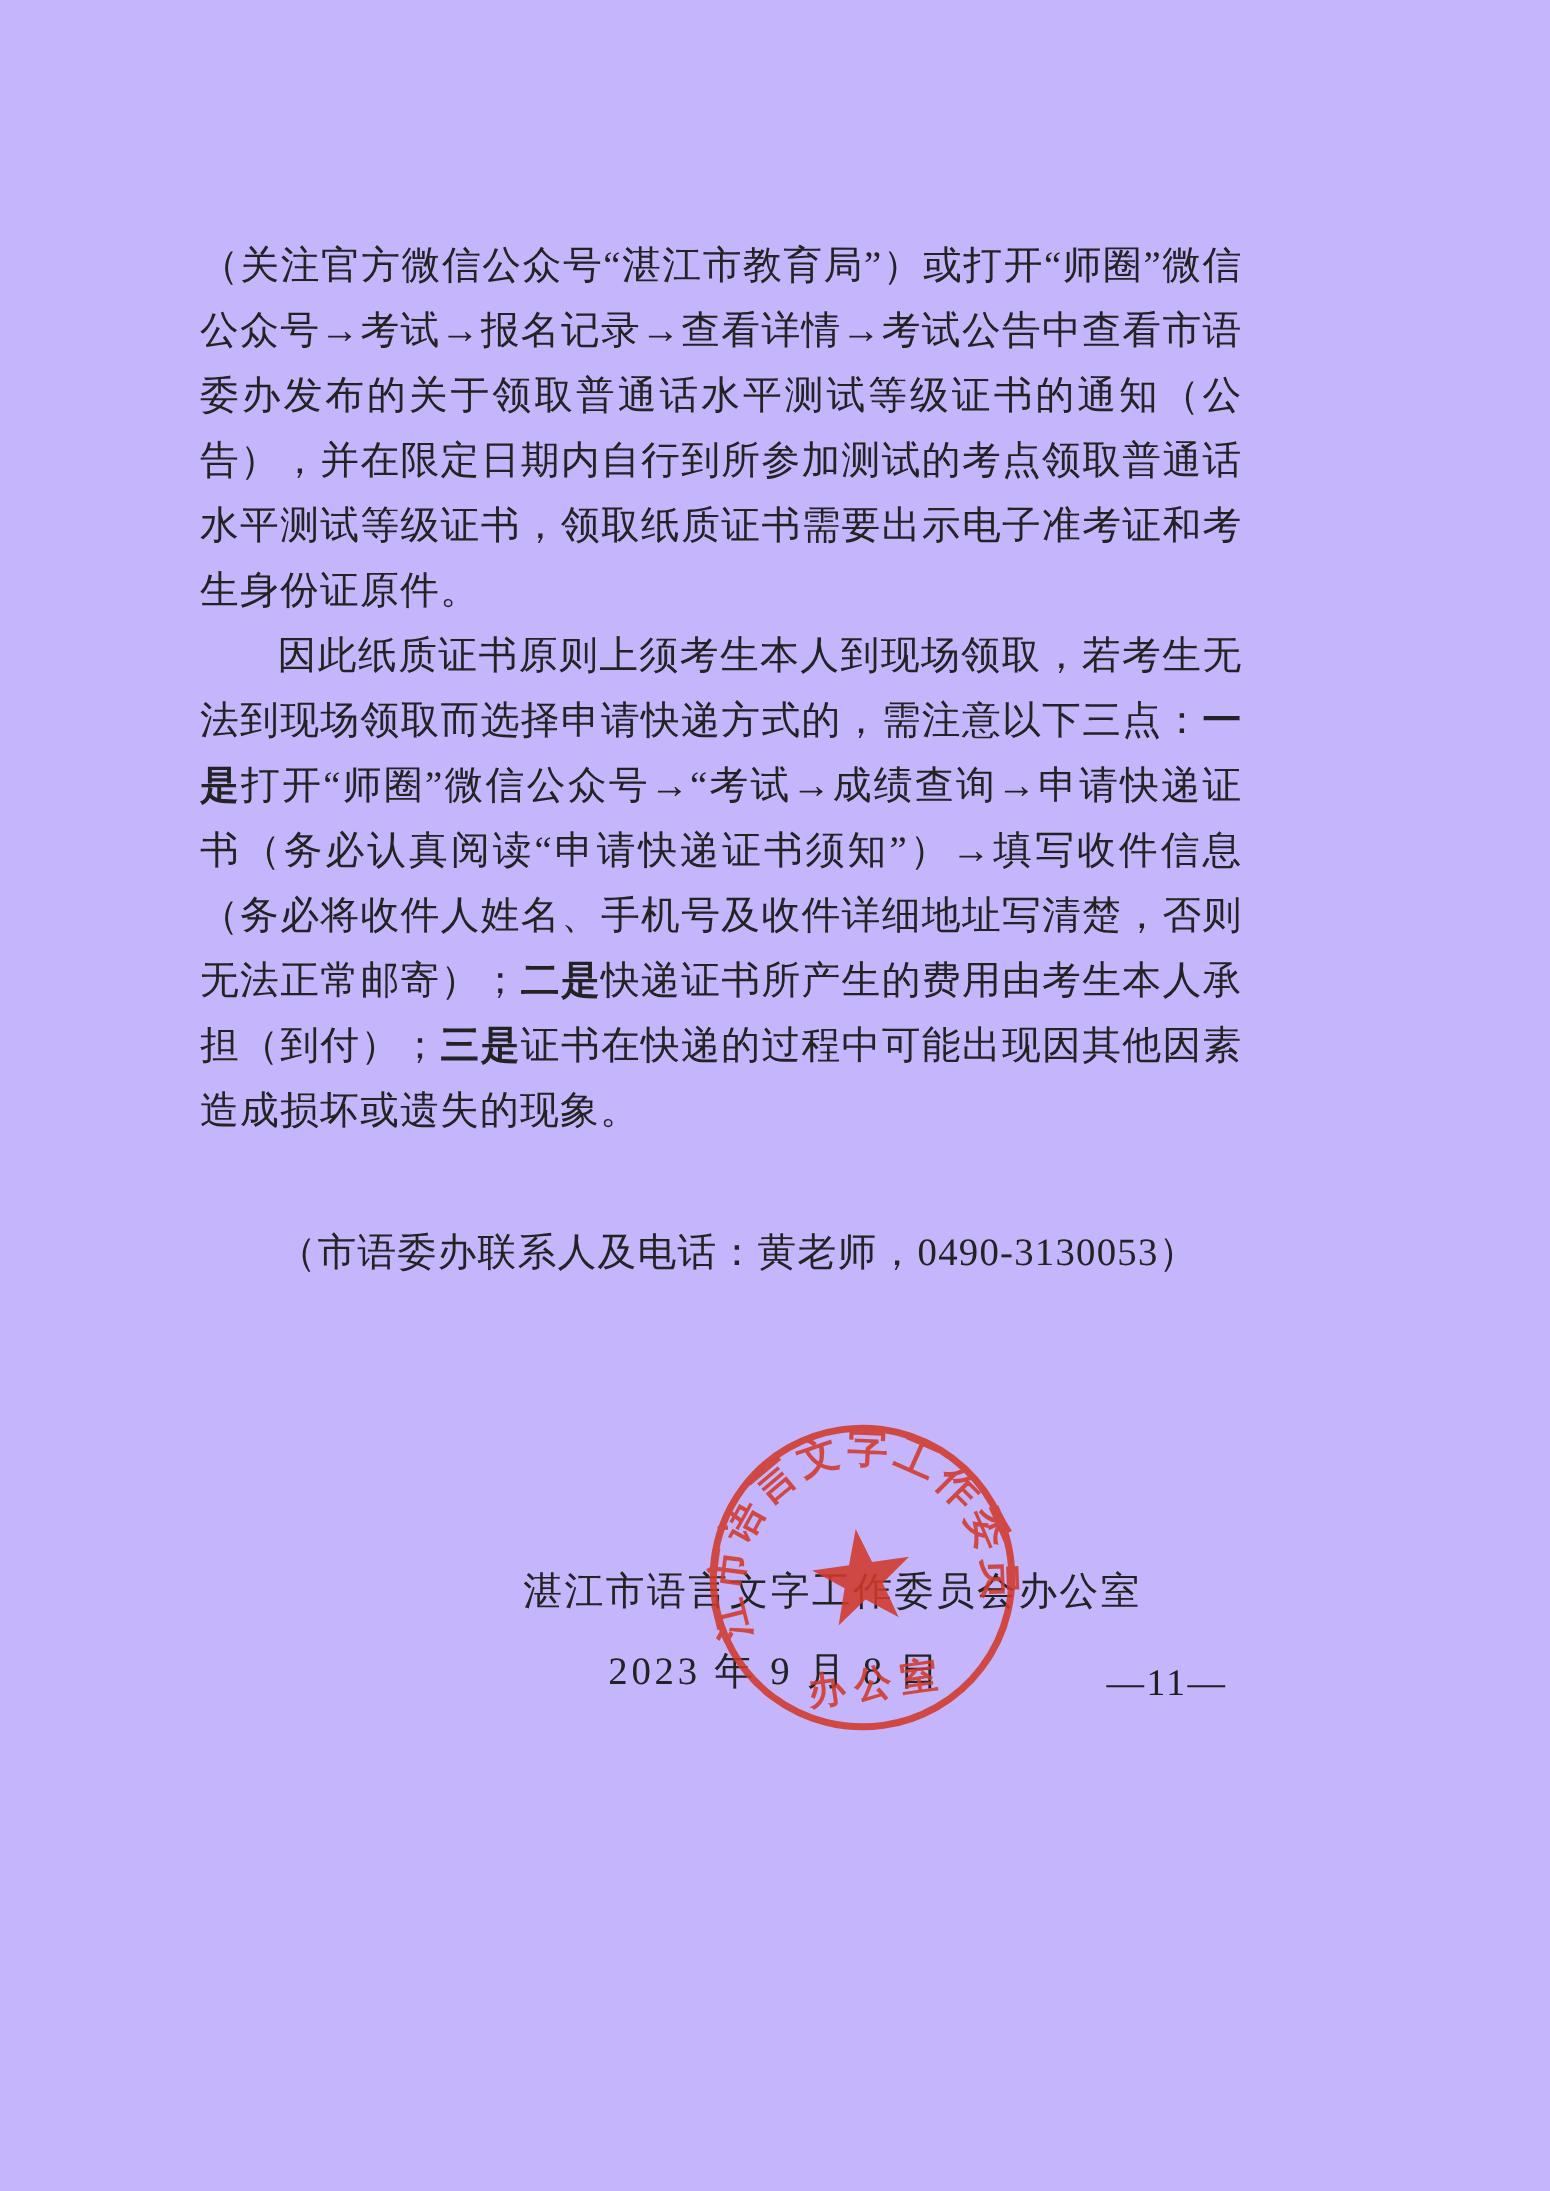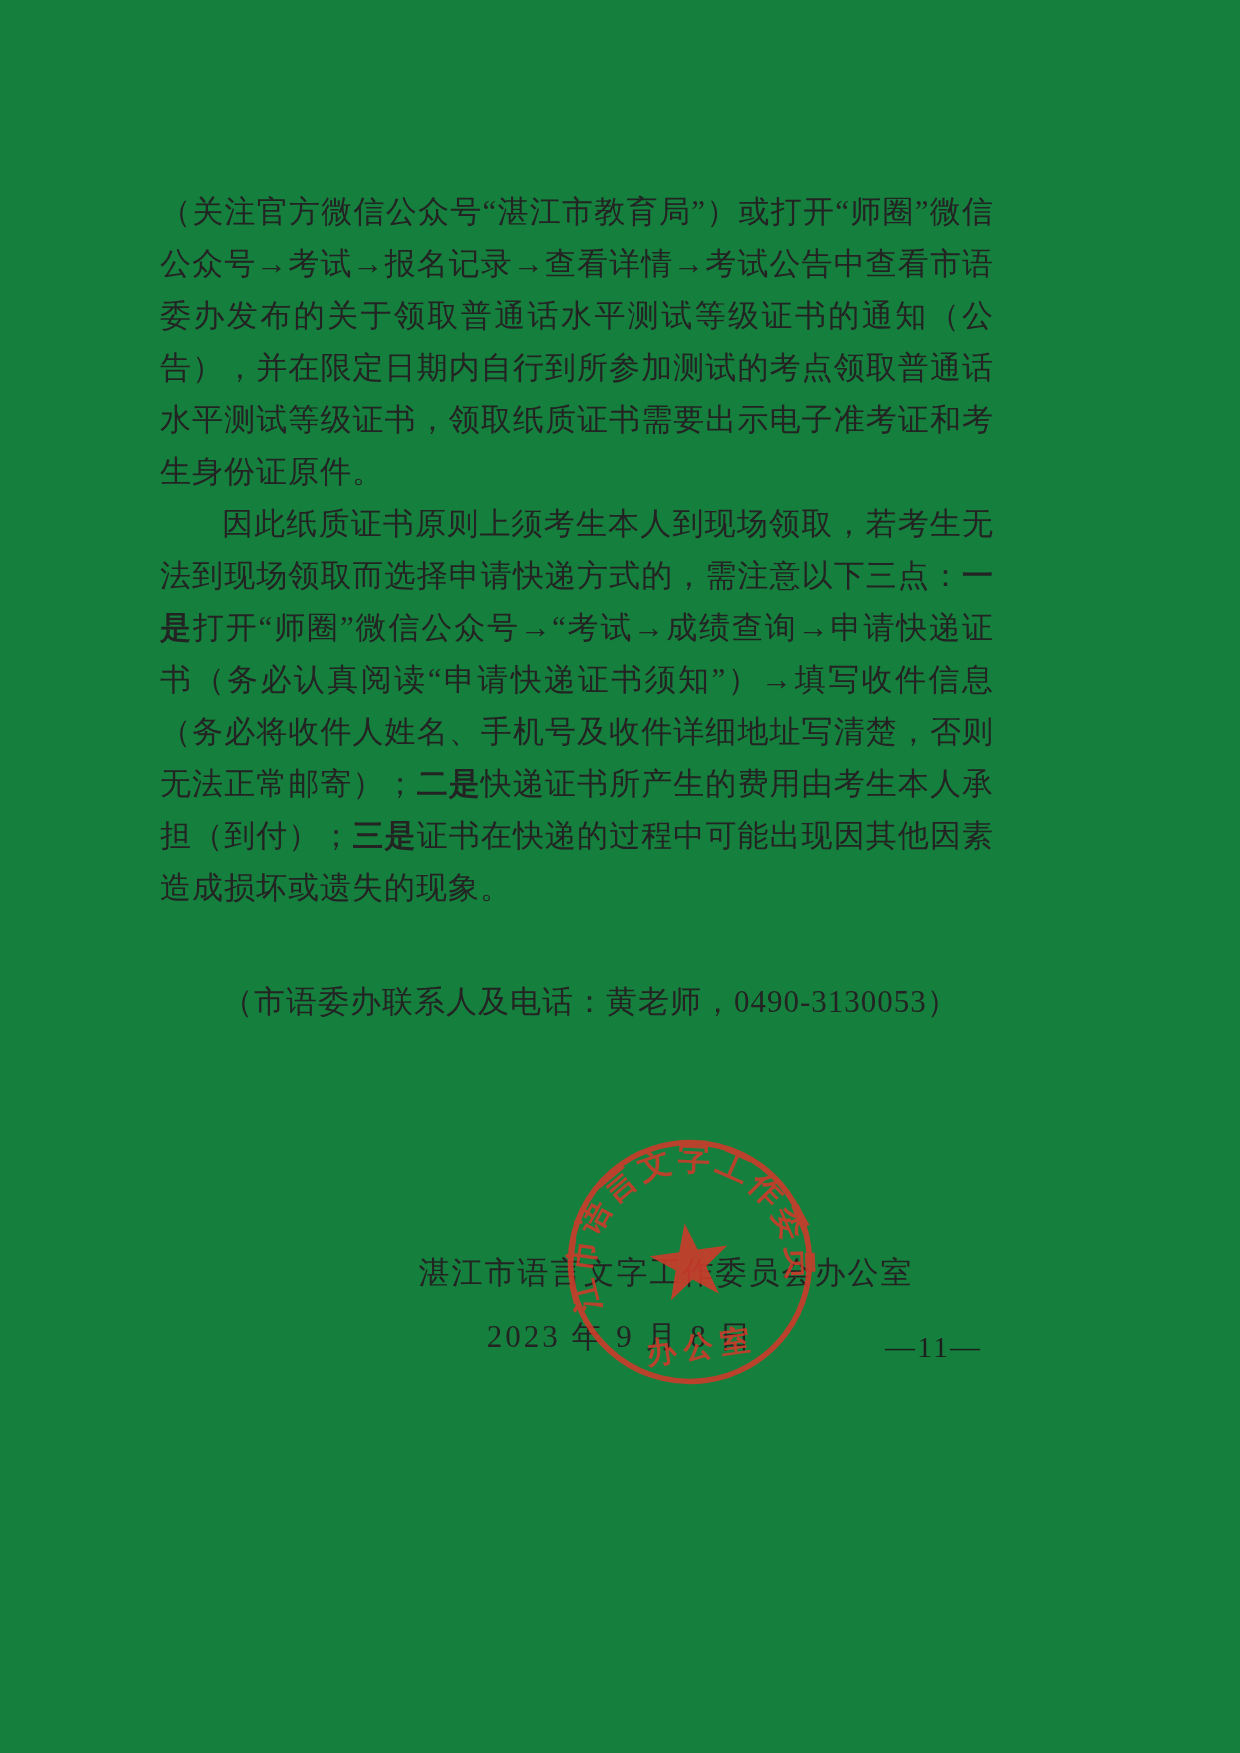--- a/index.html
+++ b/index.html
@@ -4,21 +4,21 @@
 <style>
   * { margin: 0; padding: 0; box-sizing: border-box; }
   html, body { background: #e8e8e8; }
   body { font-family: "Liberation Serif", "DejaVu Serif", serif; }
 
   .page {
     position: relative;
     width: 1240px;
     height: 1753px;
     margin: 0 auto;
-    background: #15803d;
+    background: #c4b5fd;
     overflow: hidden;
     color: #232323;
   }
 
   .content {
     position: absolute;
     left: 160px;
     top: 186px;
     width: 834px;
     font-size: 31px;

